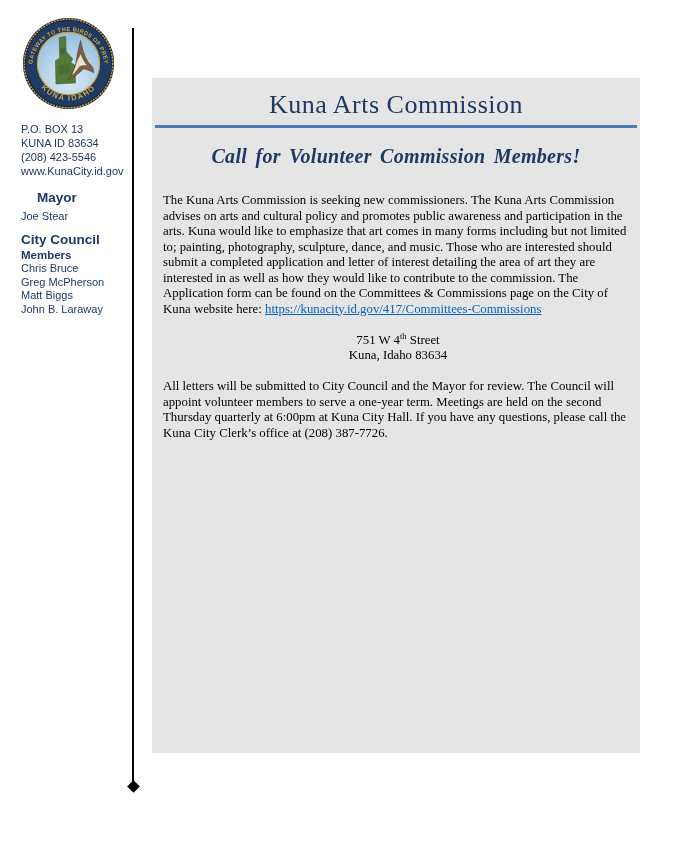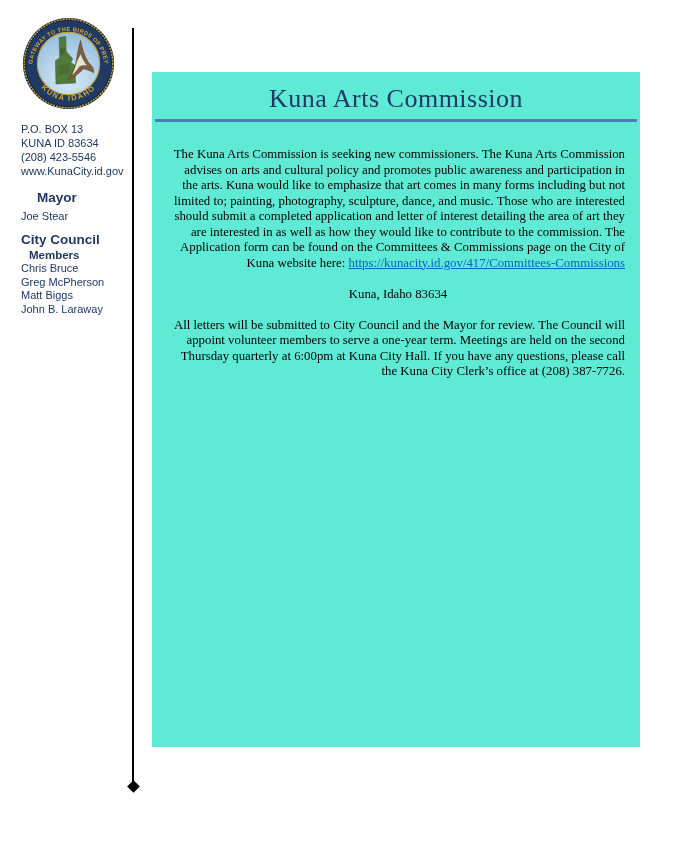--- a/index.html
+++ b/index.html
@@ -13,42 +13,42 @@
 
   
   .logo-wrap { position: absolute; left: 22px; top: 17px; width: 93px; height: 95px; }
   .sidebar-text {
     position: absolute; left: 21px; top: 122px; width: 112px;
     color: #1f3864;
     font-size: 11px; line-height: 14px;
   }
   .contact-line { white-space: nowrap; }
   .sb-heading { font-size: 13.5px; font-weight: bold; line-height: 16px; }
-  .sb-subheading { font-size: 11.5px; font-weight: bold; line-height: 14px; margin-left: 8px; }
+  .sb-subheading { font-size: 11.5px; font-weight: bold; line-height: 14px; }
   .mt-mayor { margin-top: 12px; padding-left: 16px; }
   .mt-name { margin-top: 3px; }
   .mt-council { margin-top: 9px; }
   .member-line { line-height: 13.5px; }
 
   
   .vline {
     position: absolute; left: 132px; top: 28px;
     width: 2px; height: 754px; background: #000;
   }
   .vline-diamond {
     position: absolute; left: 129px; top: 782px;
     width: 9px; height: 9px; background: #000;
     transform: rotate(45deg);
   }
 
   
   .panel {
-    position: absolute; left: 152px; top: 72px;
+    position: absolute; left: 152px; top: 78px;
     width: 488px; height: 675px;
-    background: #5eead4;
+    background: #e5e5e5;
   }
   .title {
     margin-top: 12px;
     text-align: center;
     font-family: "Liberation Serif", serif;
     font-size: 26px; line-height: 30px;
     color: #1f3864;
     letter-spacing: 0.5px;
   }
   .title-rule {
@@ -63,21 +63,21 @@
     font-size: 20px; line-height: 24px;
     color: #1f3864;
     word-spacing: 3px; letter-spacing: 0.3px;
   }
   .bodytext {
     margin: 25px 7px 0 11px;
     font-family: "Liberation Serif", serif;
     font-size: 12.8px; line-height: 15.5px;
     color: #000;
   }
-  .bodytext p { margin: 8px; text-align: right; }
+  .bodytext p { margin: 0; }
   .para-gap { margin-top: 15.5px !important; }
   a.doc-link { color: #0563c1; text-decoration: underline; cursor: pointer; }
   .address-block { text-align: center; }
   .address-block sup { font-size: 8.5px; line-height: 0; }
 </style>
 </head>
 <body>
 
 <div class="logo-wrap">
   <svg viewBox="0 0 100 100" width="93" height="93" aria-hidden="true">
@@ -132,24 +132,26 @@
   <div class="member-line">Matt Biggs</div>
   <div class="member-line">John B. Laraway</div>
 </div>
 
 <div class="vline"></div>
 <div class="vline-diamond"></div>
 
 <div class="panel">
   <div class="title">Kuna Arts Commission</div>
   <div class="title-rule"></div>
+  <div class="subtitle">Call for Volunteer Commission Members!</div>
 
   <div class="bodytext">
     <p><span>The Kuna Arts Commission is seeking new commissioners. The Kuna Arts Commission advises on arts and cultural policy and promotes public awareness and participation in the arts. Kuna would like to emphasize that art comes in many forms including but not limited to; painting, photography, sculpture, dance, and music. Those who are interested should submit a completed application and letter of interest detailing the area of art they are interested in as well as how they would like to contribute to the commission. The Application form can be found on the Committees &amp; Commissions page on the City of Kuna website here: </span><a class="doc-link" href="#">https://kunacity.id.gov/417/Committees-Commissions</a></p>
 
 
     <div class="address-block para-gap">
+      <div><span>751 W 4</span><sup>th</sup><span> Street</span></div>
       <div>Kuna, Idaho 83634</div>
     </div>
 
     <p class="para-gap">All letters will be submitted to City Council and the Mayor for review. The Council will appoint volunteer members to serve a one-year term. Meetings are held on the second Thursday quarterly at 6:00pm at Kuna City Hall. If you have any questions, please call the Kuna City Clerk’s office at (208) 387-7726.</p>
   </div>
 </div>
 
 </body></html>

